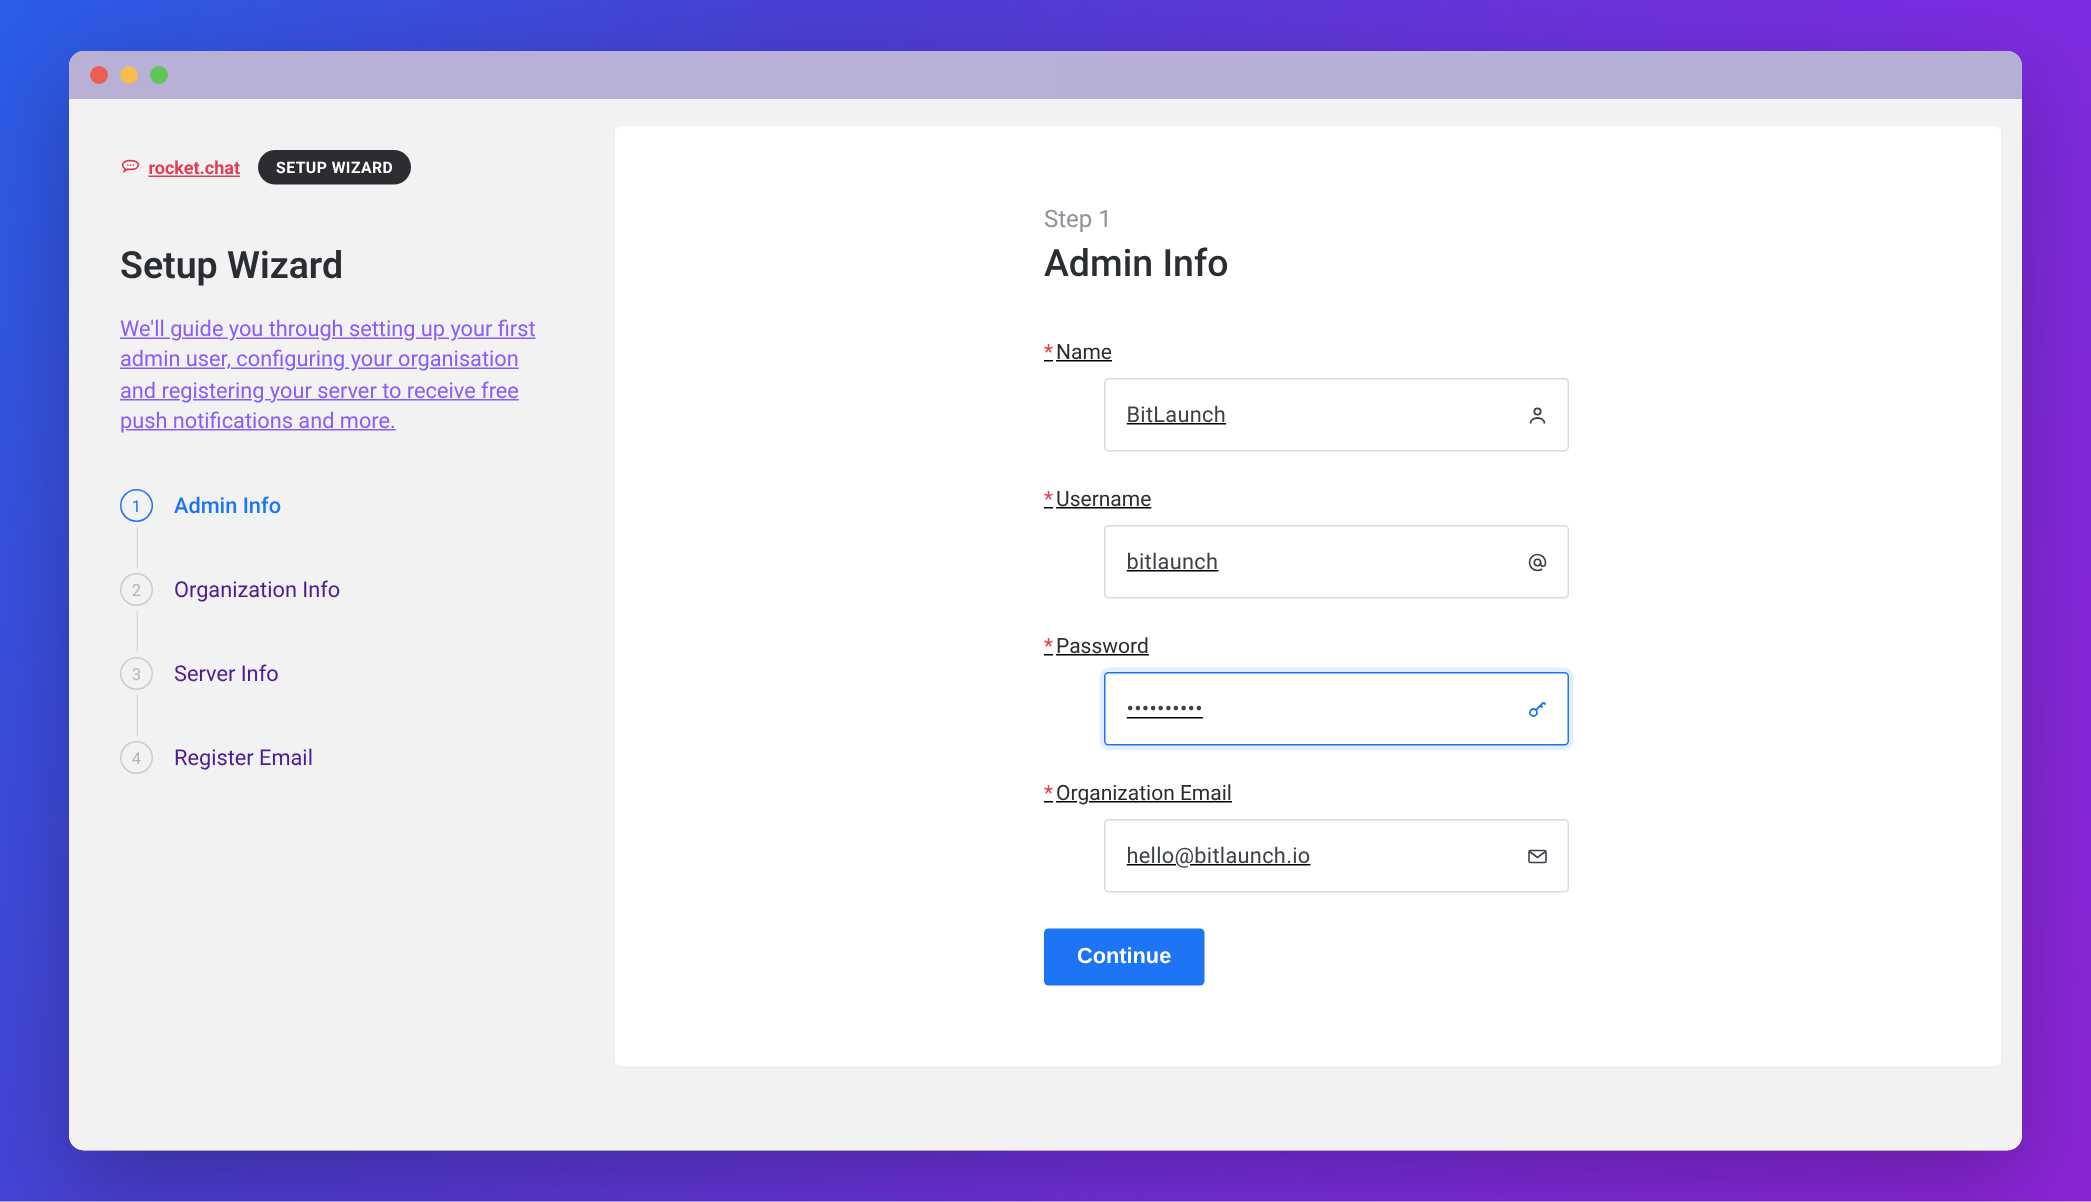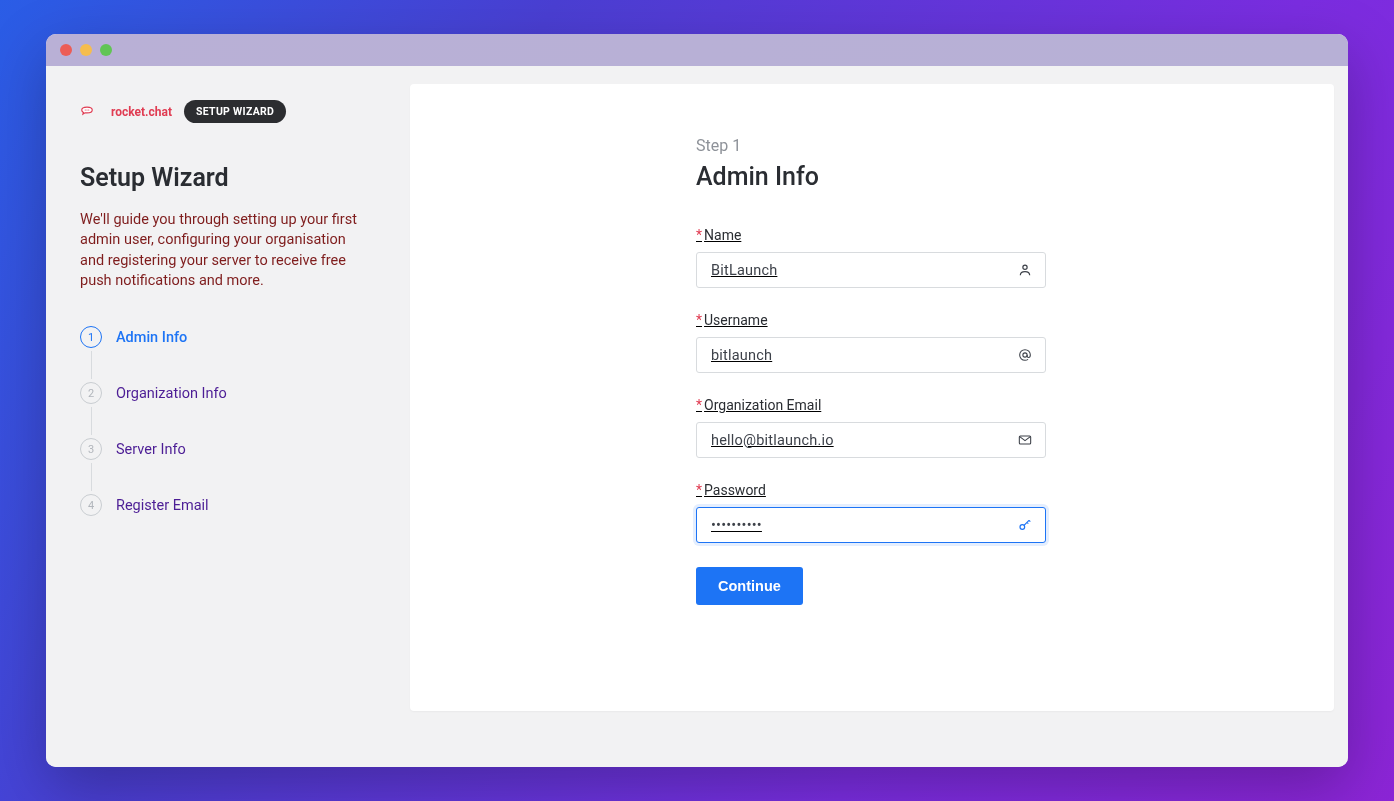--- a/index.html
+++ b/index.html
@@ -44,47 +44,49 @@
   }
   .brand-row {
     display: flex;
     align-items: center;
     gap: 12px;
     margin-bottom: 40px;
   }
   .brand {
     display: flex;
     align-items: center;
-    gap: 17px;
+    gap: 5px;
     color: #e03c52;
     font-weight: 700;
     font-size: 12px;
+    text-decoration: underline;
   }
   .brand svg { width: 14px; height: 14px; }
   .pill {
     font-size: 10.5px;
     font-weight: 700;
     color: #fff;
     background: #2c2d30;
     border-radius: 12px;
     padding: 5px 12px;
     letter-spacing: .3px;
   }
   .side-title {
     font-size: 25px;
     font-weight: 600;
     color: #2a2d32;
     margin-bottom: 18px;
   }
   .side-desc {
     font-size: 14.5px;
     line-height: 1.4;
-    color: #7f1d1d;
+    color: #8b5cf6;
     margin-bottom: 34px;
     max-width: 285px;
+    text-decoration: underline;
   }
   .steps { list-style: none; }
   .step {
     display: flex;
     align-items: center;
     gap: 14px;
     height: 24px;
     margin-bottom: 32px;
     position: relative;
   }
@@ -124,23 +126,24 @@
   .form-title { font-size: 25px; font-weight: 500; color: #2a2d32; margin-bottom: 36px; }
   .field { margin-bottom: 24px; text-decoration: underline; }
   .flabel { font-size: 14px; color: #2a2d32; margin-bottom: 9px; display: block; }
   .req { color: #e03c52; margin-right: 2px; }
   .input-wrap {
     position: relative;
     display: flex;
     align-items: center;
     border: 1px solid #d8dbde;
     border-radius: 3px;
-    height: 36px;
+    height: 49px;
     padding: 0 40px 0 14px;
     background: #fff;
+    margin-left: 40px;
   }
   .input-wrap.focused {
     border-color: #1d74f5;
     box-shadow: 0 0 0 3px rgba(29,116,245,0.12);
   }
   .input-wrap input {
     border: none;
     outline: none;
     width: 100%;
     font-size: 14.5px;
@@ -246,45 +249,45 @@
             <span class="icon">
               <svg viewBox="0 0 24 24" fill="none" stroke="currentColor" stroke-width="1.6">
                   <circle cx="12" cy="12" r="3.2"></circle>
                   <path d="M15.2 12v1.4c0 1.3.9 2.4 2.2 2.4 1.6 0 2.6-1.5 2.6-3.8 0-4.4-3.6-8-8-8s-8 3.6-8 8 3.6 8 8 8c1.7 0 3.3-.5 4.6-1.5"></path>
                 </svg>
             </span>
           </div>
         </div>
 
         <div class="field">
+          <label class="flabel"><span class="req">*</span><span>Password</span></label>
+          <div class="input-wrap focused">
+            <input type="password" value="••••••••••" style="">
+            <span class="icon" style="color:#1d74f5">
+              <svg viewBox="0 0 24 24" fill="none" stroke="currentColor" stroke-width="1.8">
+                  <circle cx="8" cy="15" r="3.5"></circle>
+                  <path d="M10.5 12.5 L18 5 M15 8 l2 2 M18 5 l2 2"></path>
+                </svg>
+            </span>
+          </div>
+        </div>
+
+        <div class="field">
           <label class="flabel"><span class="req">*</span><span>Organization Email</span></label>
           <div class="input-wrap">
             <input type="text" value="hello@bitlaunch.io" style="">
             <span class="icon">
               <svg viewBox="0 0 24 24" fill="none" stroke="currentColor" stroke-width="1.6">
                   <rect x="3.5" y="6" width="17" height="12" rx="1.5"></rect>
                   <path d="M4 7l8 6 8-6"></path>
                 </svg>
             </span>
           </div>
         </div>
 
-        <div class="field">
-          <label class="flabel"><span class="req">*</span><span>Password</span></label>
-          <div class="input-wrap focused">
-            <input type="password" value="••••••••••" style="">
-            <span class="icon" style="color:#1d74f5">
-              <svg viewBox="0 0 24 24" fill="none" stroke="currentColor" stroke-width="1.8">
-                  <circle cx="8" cy="15" r="3.5"></circle>
-                  <path d="M10.5 12.5 L18 5 M15 8 l2 2 M18 5 l2 2"></path>
-                </svg>
-            </span>
-          </div>
-        </div>
-
         <div class="actions">
           <button class="btn-primary">Continue</button>
         </div>
       </div>
     </main>
 
   </div>
 </div>
 
 </body></html>

